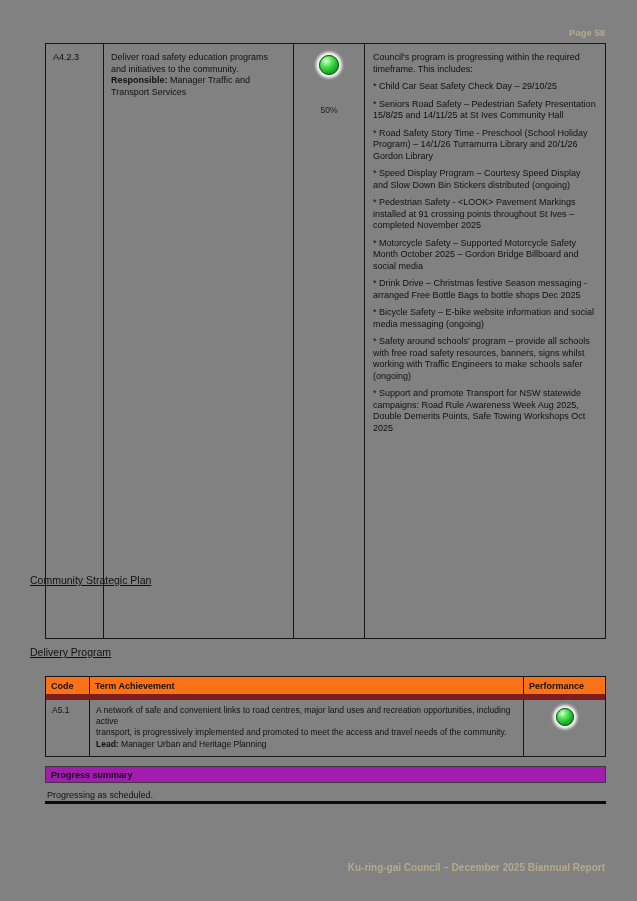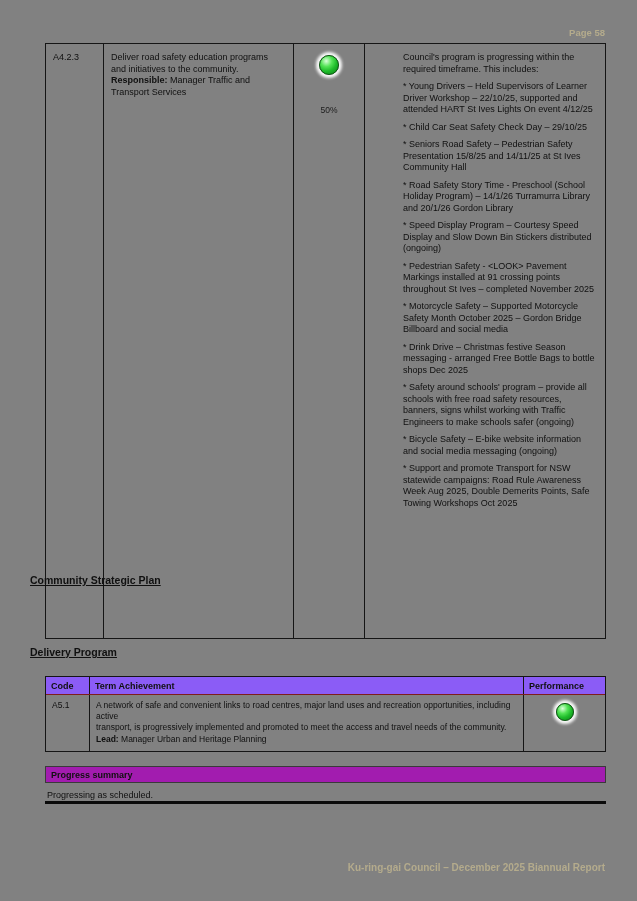--- a/index.html
+++ b/index.html
@@ -17,21 +17,21 @@
     position:absolute; top:27px; right:32px;
     font-size:9.5px; font-weight:bold; color:#b4ab8c;
   }
 
   
   .optable {
     position:absolute; left:45px; top:43px; width:561px; height:596px;
     border:1px solid #151515; display:flex; overflow:hidden;
   }
   .optable .cell { border-right:1px solid #151515; }
-  .optable .cell:last-child { border-right:none;margin-left:30px; }
+  .optable .cell:last-child { border-right:none; }
   .col-code  { width:58px;  padding:8px 4px 0 7px; font-size:9px; }
   .col-desc  { width:190px; padding:8px 8px 0 7px; font-size:9px; line-height:11.5px; }
   .col-status{ width:71px;  padding-top:11px; text-align:center; }
   .col-comments { flex:1; padding:8px 8px 0 8px; font-size:9px; line-height:11.5px; }
   .col-comments p { margin:0 0 6px 0; }
 
   .ball {
     display:inline-block; width:20px; height:20px; border-radius:50%;
     background:radial-gradient(circle at 35% 28%, #d9ffd9 0%, #54e356 32%, #1fbc2b 58%, #0a7d14 100%);
     border:1px solid #0a5a10;
@@ -39,35 +39,35 @@
   }
   .ball.small { width:18px; height:18px; }
   .pct { font-size:8.5px; margin-top:26px; color:#1c1c1c; }
 
   .bold { font-weight:bold; }
   .desc-para2 { margin-top:0; }
 
   
   .h-underline {
     position:absolute; left:30px;
-    font-size:10.5px; font-weight:bold; text-decoration:underline;
+    font-size:10.5px; font-weight:normal; text-decoration:underline;
   }
   #csp-heading { top:574px; }
   #dp-heading  { top:646px; }
   .strategy {
     position:absolute; left:30px; top:603px; width:584px;
     font-size:9.5px; line-height:13px;
   }
 
   
   .dptable {
     position:absolute; left:45px; top:676px; width:561px;
     border:1px solid #151515;
   }
-  .dp-header { display:flex; background:#8b5cf6; border-bottom:1px solid #7f1d1d; }
+  .dp-header { display:flex; background:#f97316; border-bottom:6px solid #7f1d1d; }
   .dp-header .hcell {
     font-size:9px; font-weight:bold; padding:4px 4px 3px 5px;
     border-right:1px solid #151515;
   }
   .dp-header .hcell:last-child { border-right:none; }
   .hc-code { width:44px; }
   .hc-term { width:434px; }
   .hc-perf { flex:1; }
   .dp-row { display:flex; }
   .dp-row .rcell { border-right:1px solid #151515; font-size:8.5px; line-height:11px; }
@@ -110,30 +110,29 @@
         <span>Manager Traffic and Transport Services</span>
       </div>
     </div>
     <div class="cell col-status">
       <span class="ball"></span>
       <div class="pct">50%</div>
     </div>
     <div class="cell col-comments">
       <p>Council's program is progressing within the required timeframe. This includes:</p>
       <div>
-          <p>* Young Drivers – Held Supervisors of Learner Driver Workshop – 22/10/25, supported and attended HART St Ives Lights On event 4/12/25</p>
           <p>* Child Car Seat Safety Check Day – 29/10/25</p>
           <p>* Seniors Road Safety – Pedestrian Safety Presentation 15/8/25 and 14/11/25 at St Ives Community Hall</p>
           <p>* Road Safety Story Time - Preschool (School Holiday Program) – 14/1/26 Turramurra Library and 20/1/26 Gordon Library</p>
           <p>* Speed Display Program – Courtesy Speed Display and Slow Down Bin Stickers distributed (ongoing)</p>
           <p>* Pedestrian Safety - &lt;LOOK&gt; Pavement Markings installed at 91 crossing points throughout St Ives – completed November 2025</p>
           <p>* Motorcycle Safety – Supported Motorcycle Safety Month October 2025 – Gordon Bridge Billboard and social media</p>
           <p>* Drink Drive – Christmas festive Season messaging - arranged Free Bottle Bags to bottle shops Dec 2025</p>
+          <p>* Bicycle Safety – E-bike website information and social media messaging (ongoing)</p>
           <p>* Safety around schools' program – provide all schools with free road safety resources, banners, signs whilst working with Traffic Engineers to make schools safer (ongoing)</p>
-          <p>* Bicycle Safety – E-bike website information and social media messaging (ongoing)</p>
           <p>* Support and promote Transport for NSW statewide campaigns: Road Rule Awareness Week Aug 2025, Double Demerits Points, Safe Towing Workshops Oct 2025</p>
         </div>
     </div>
   </div>
 
   <div class="h-underline" id="csp-heading">Community Strategic Plan</div>
 
   <div class="h-underline" id="dp-heading">Delivery Program</div>
 
   <div class="dptable">

